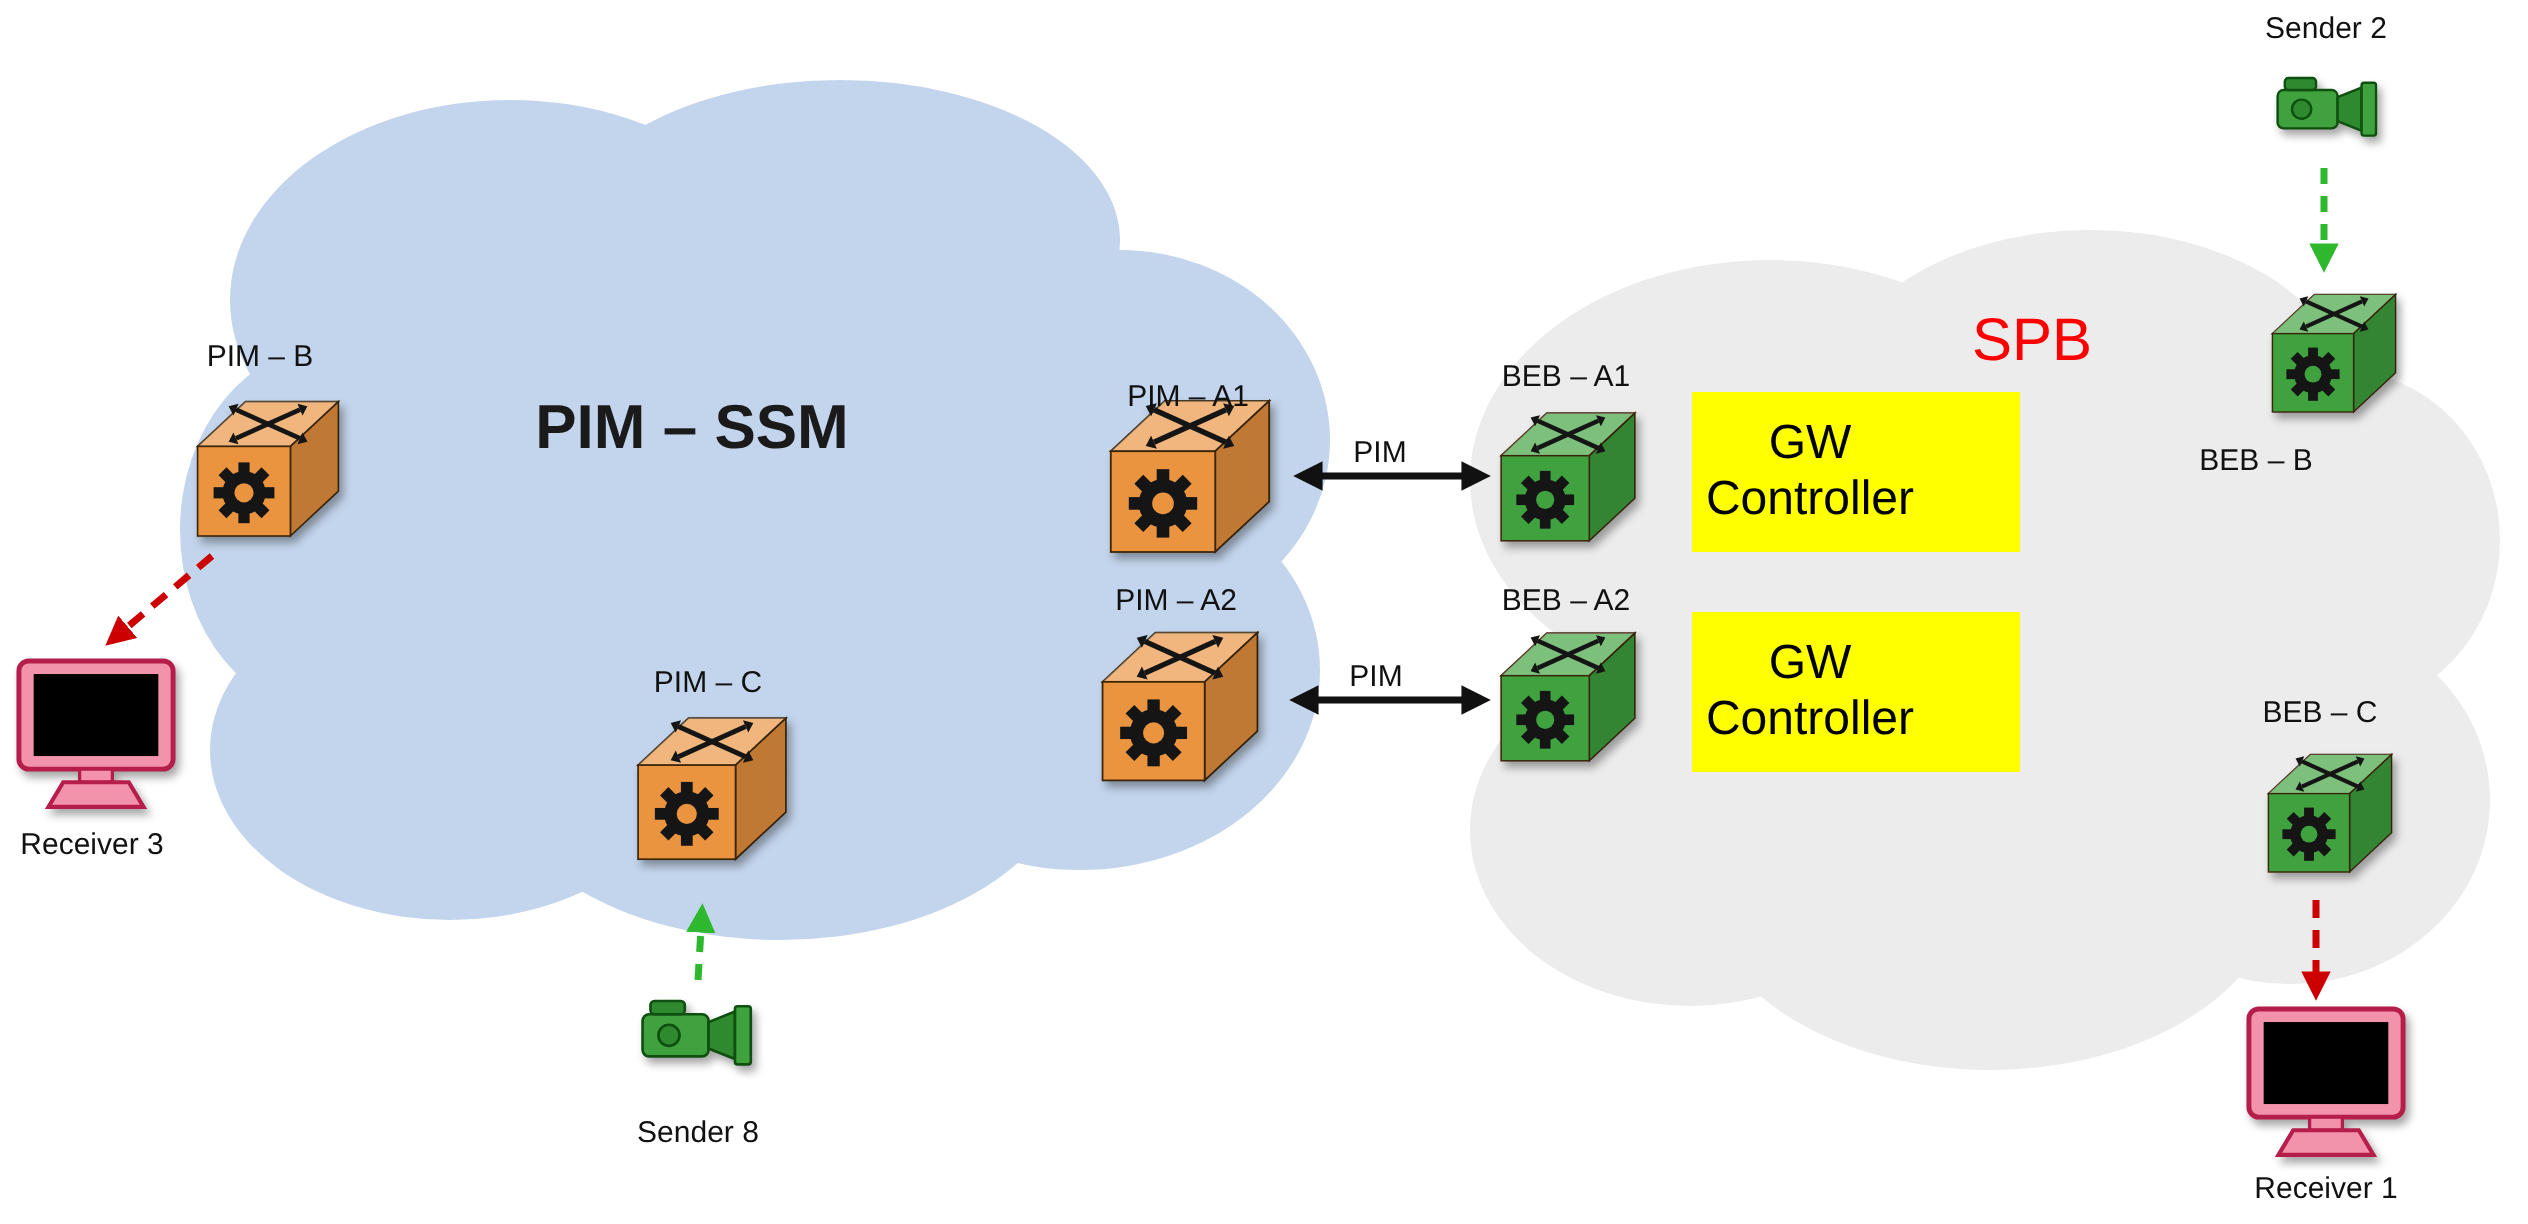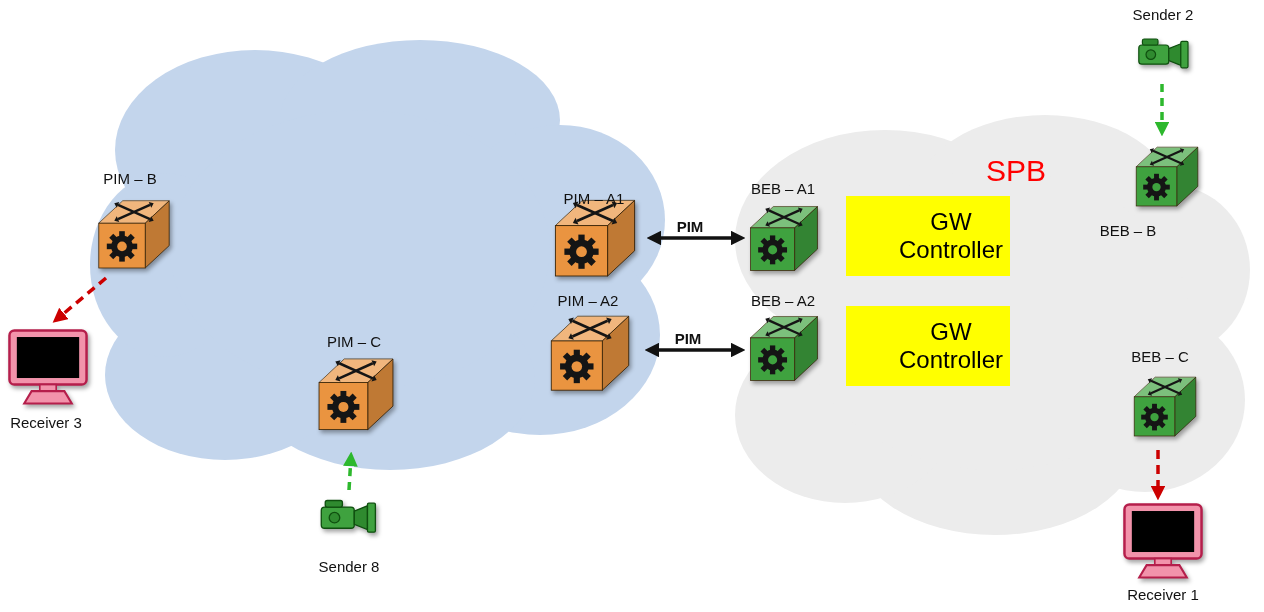--- a/index.html
+++ b/index.html
@@ -9,33 +9,33 @@
   }
   .layer { position:absolute; left:0; top:0; width:1264px; height:612px; }
   .node { position:absolute; }
   .node svg { width:100%; height:100%; display:block; filter:drop-shadow(2px 3px 2px rgba(0,0,0,0.35)); }
   .node-label {
     position:absolute; transform:translateX(-50%);
     font-weight:normal; font-size:15px; color:#111; white-space:nowrap;
   }
   .link-label {
     position:absolute; transform:translateX(-50%);
-    font-weight:bold; font-size:15px; color:#111; white-space:nowrap;
+    font-weight:normal; font-size:15px; color:#111; white-space:nowrap;
   }
   .cloud-title {
     position:absolute; transform:translateX(-50%);
     font-weight:bold; font-size:31px; color:#1a1a1a; white-space:nowrap;
   }
   .spb-title {
     position:absolute; transform:translateX(-50%);
     font-weight:normal; font-size:30px; color:#ff0000; white-space:nowrap;
   }
   .gw-box {
     position:absolute; width:164px; height:80px; background:#ffff00;
-    display:flex; align-items:center; justify-content:flex-end;
+    display:flex; align-items:center; justify-content:flex-start;
   }
   .gw-box span {
     display:block; width:118px; text-align:center;
     font-size:24px; line-height:1.15; color:#000;
   }
 </style>
 </head>
 <body>
 
 <div class="canvas">
@@ -135,20 +135,21 @@
       <line x1="349" y1="490" x2="351" y2="456" marker-end="url(#mh-green)"></line>
     </g>
     <g stroke="#2db82d" stroke-width="3.5" stroke-dasharray="8 6">
       <line x1="1162" y1="84" x2="1162" y2="132" marker-end="url(#mh-green)"></line>
     </g>
     <g stroke="#cc0000" stroke-width="3.5" stroke-dasharray="9 6">
       <line x1="1158" y1="450" x2="1158" y2="496" marker-end="url(#mh-red)"></line>
     </g>
   </svg>
 
+  <div class="cloud-title" style="left:346px;top:196px">PIM – SSM</div>
   <div class="spb-title" style="left:1016px;top:154px">SPB</div>
 
   <div class="gw-box" style="left:846px;top:196px">
     <span>GW Controller</span>
   </div>
   <div class="gw-box" style="left:846px;top:306px">
     <span>GW Controller</span>
   </div>
 
   <div class="link-label" style="left:690px;top:218px">PIM</div>

